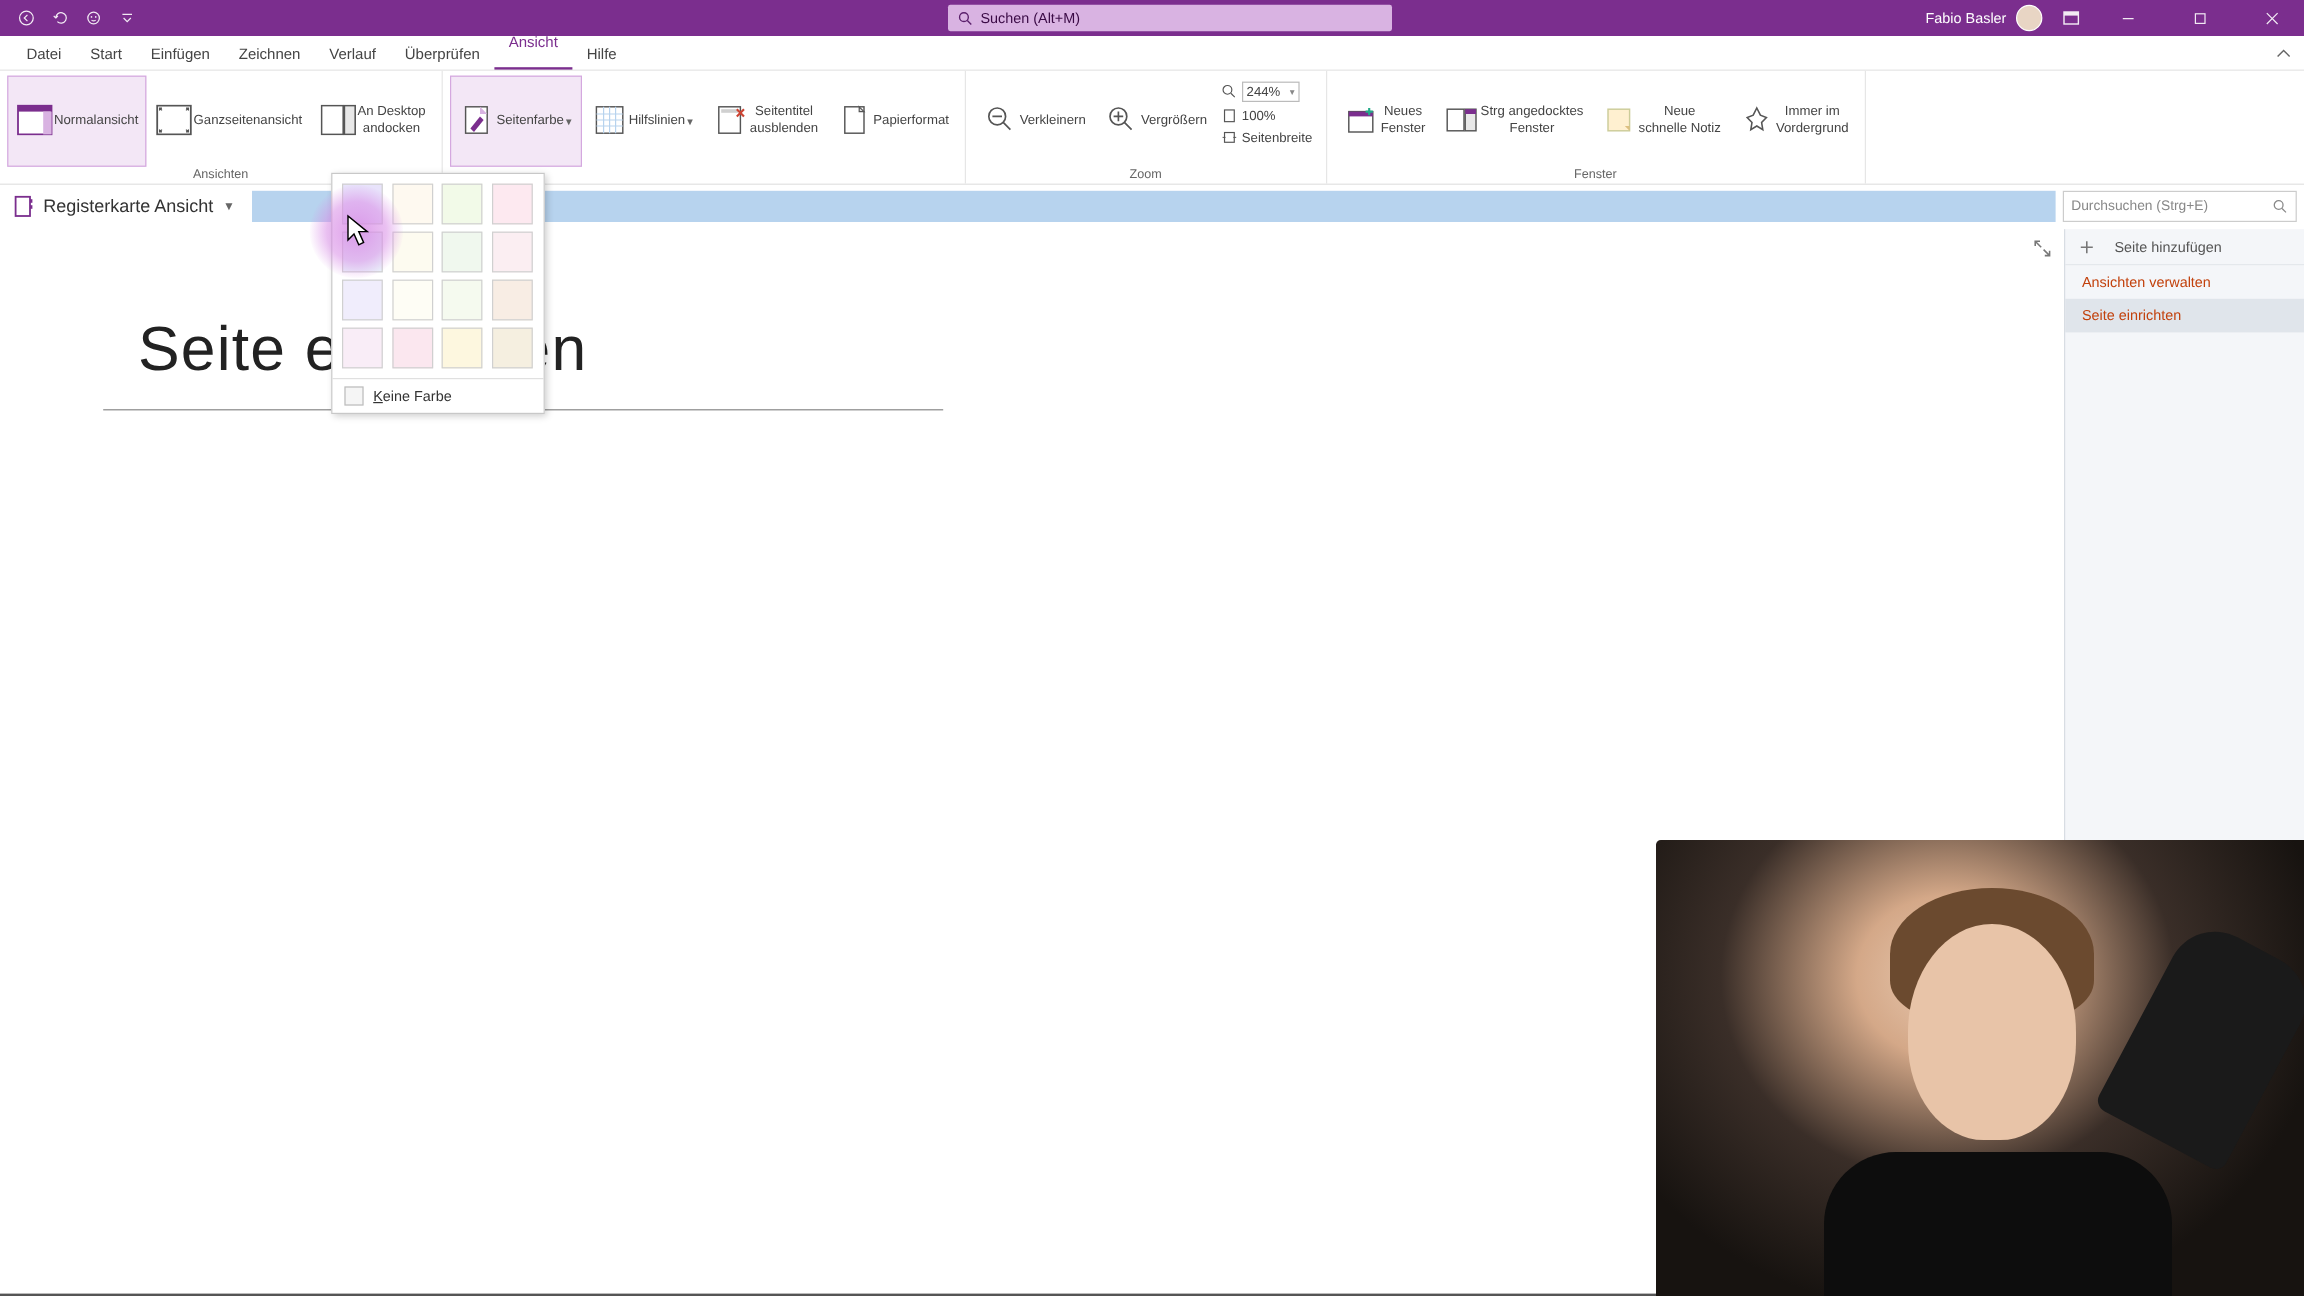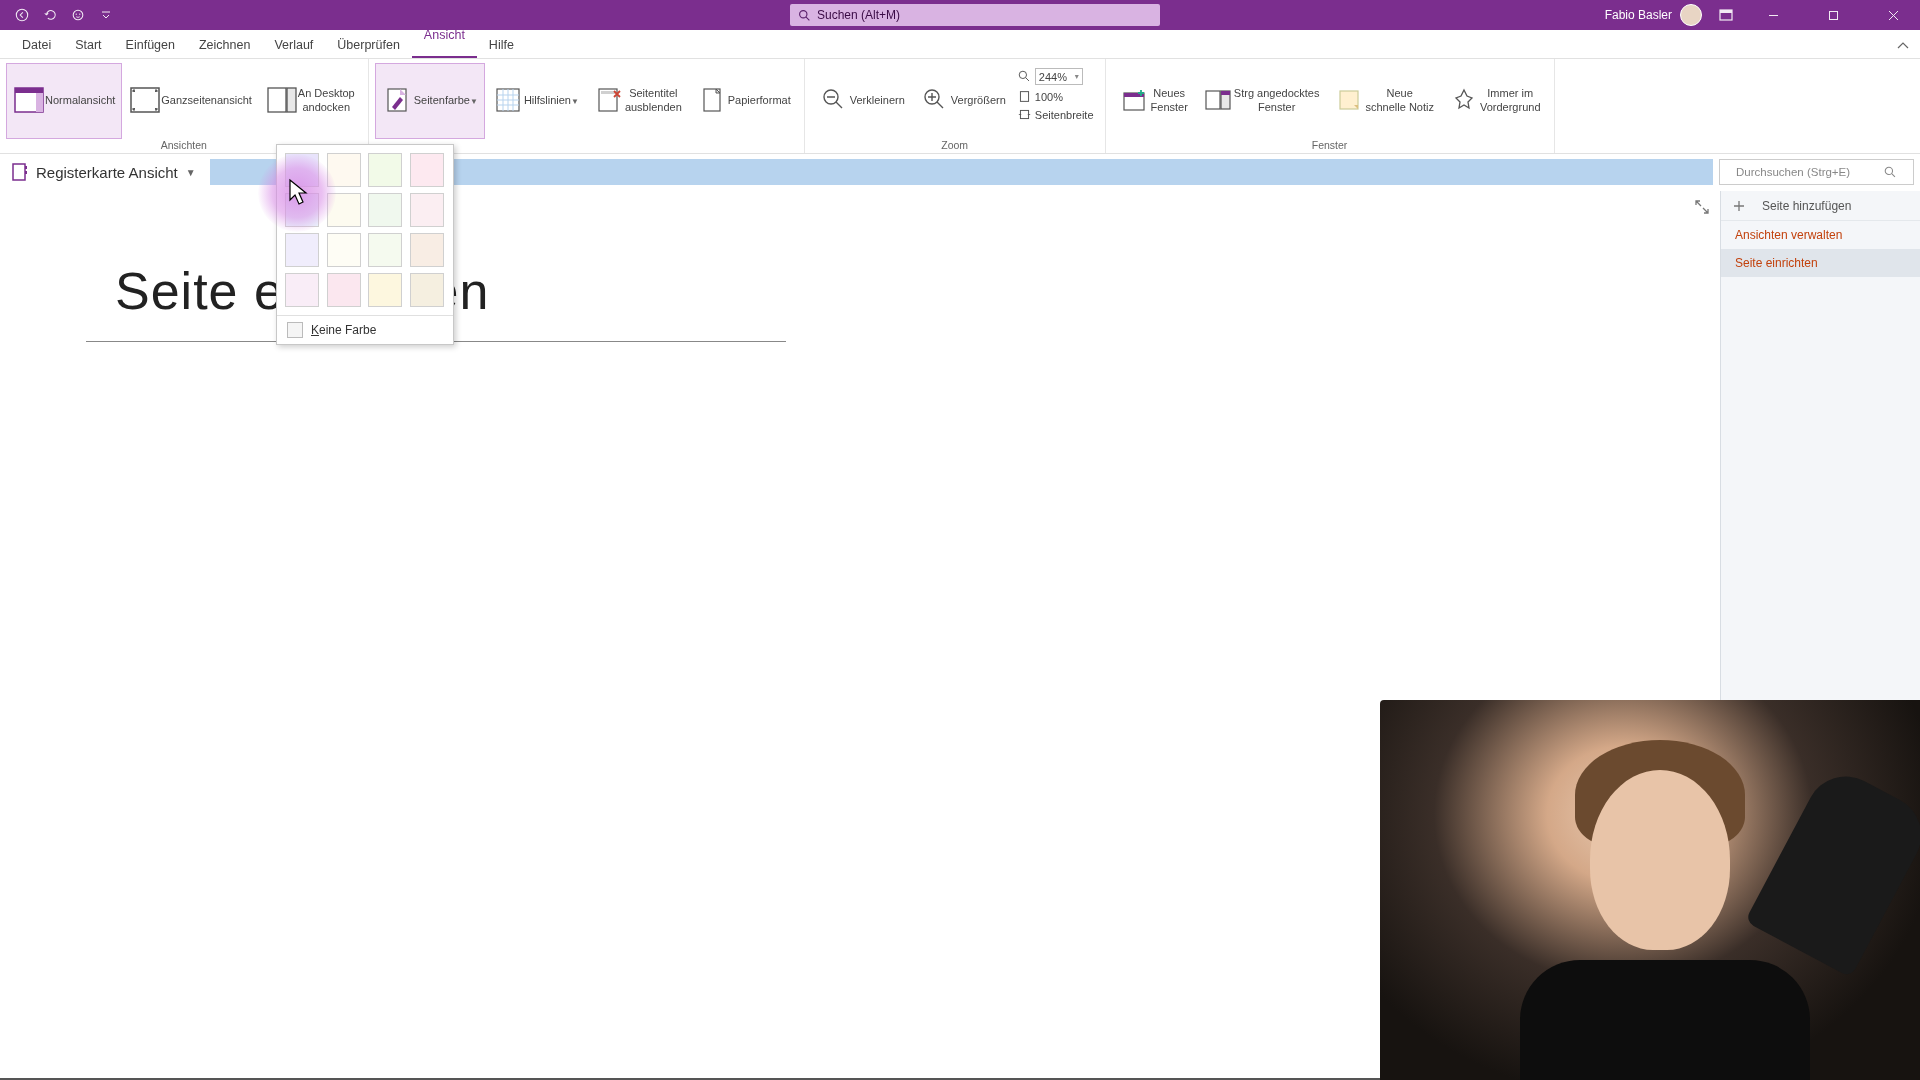--- a/index.html
+++ b/index.html
@@ -36,21 +36,21 @@
 .zoom-col { display: flex; flex-direction: column; gap: 3px; padding: 4px 2px; font-size: 11px; color: #444; }
 .zoom-row { display: flex; align-items: center; gap: 4px; padding: 1px 3px; }
 .zoom-row .zbox { width: 48px; height: 17px; border: 1px solid #bbb; font-size: 11px; padding: 0 3px; display: flex; align-items: center; justify-content: space-between; }
 
 
 .nbbar { height: 36px; display: flex; align-items: center; background: #fff; }
 .nbbar .nb-left { display: flex; align-items: center; gap: 6px; padding: 0 10px; font-size: 15px; color: #333; }
 .nbbar .nb-left svg { color: #7b2e8e; }
 .nbbar .nb-dropdown { font-size: 10px; color: #666; margin-left: 2px; }
 .nbbar .blue-strip { flex: 1; height: 26px; background: #b7d3ee; margin-left: 4px; }
-.nbbar .search-right { width: 195px; height: 26px; border: 1px solid #ccc; margin: 0 6px 0 6px; display: flex; align-items: center; font-size: 11.5px; color: #888; padding: 0 16px; justify-content: space-between; }
+.nbbar .search-right { width: 195px; height: 26px; border: 1px solid #ccc; margin: 0 6px 0 6px; display: flex; align-items: center; font-size: 11.5px; color: #888; padding: 0 6px; justify-content: space-between; }
 
 
 .color-picker { position: absolute; left: 276px; top: 144px; width: 178px; background: #fff; border: 1px solid #c8c8c8; box-shadow: 2px 2px 6px rgba(0,0,0,0.2); z-index: 100; }
 .color-grid { display: grid; grid-template-columns: repeat(4, 1fr); gap: 6px; padding: 8px; }
 .swatch { width: 34px; height: 34px; border: 1px solid #d0d0d0; cursor: pointer; }
 .no-color-row { border-top: 1px solid #e0e0e0; padding: 6px 10px; display: flex; align-items: center; gap: 8px; font-size: 12px; color: #333; }
 .no-color-row .ncswatch { width: 16px; height: 16px; border: 1px solid #bbb; background: #f5f5f5; }
 
 
 .page-area { position: absolute; left: 0; top: 191px; right: 200px; bottom: 0; background: #fff; }

